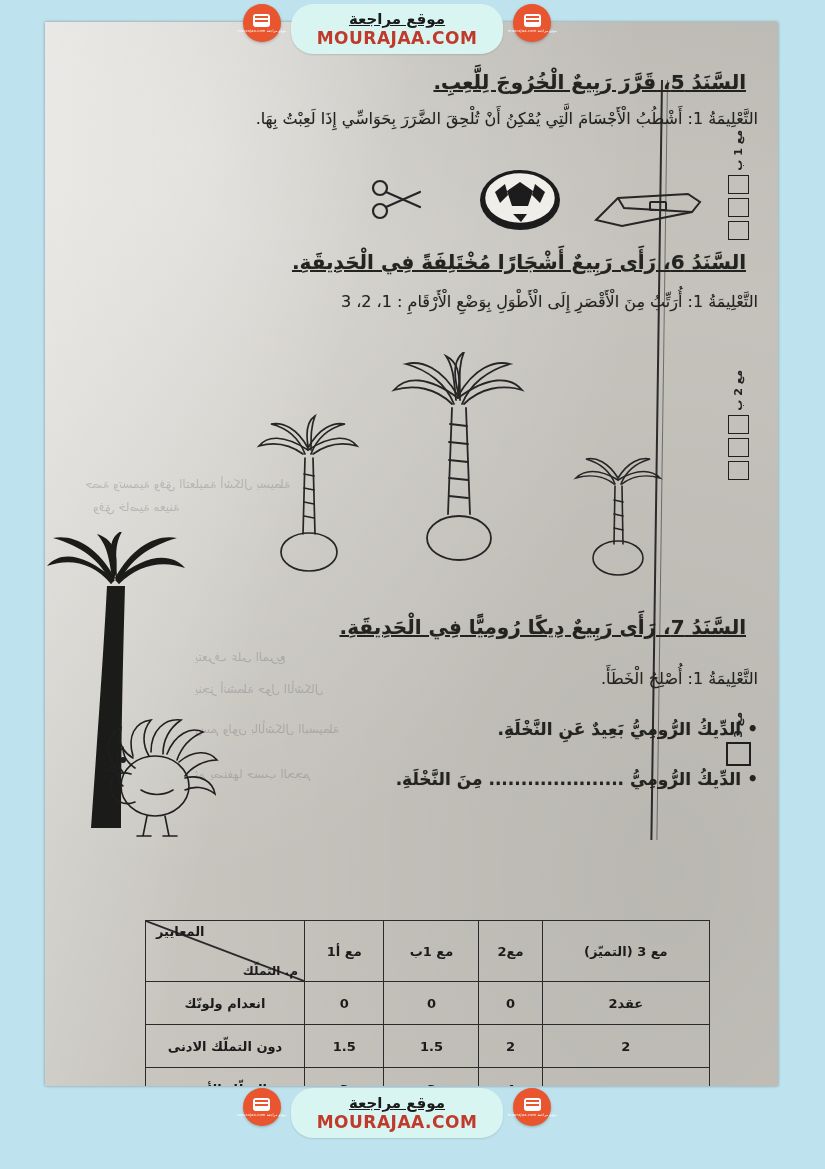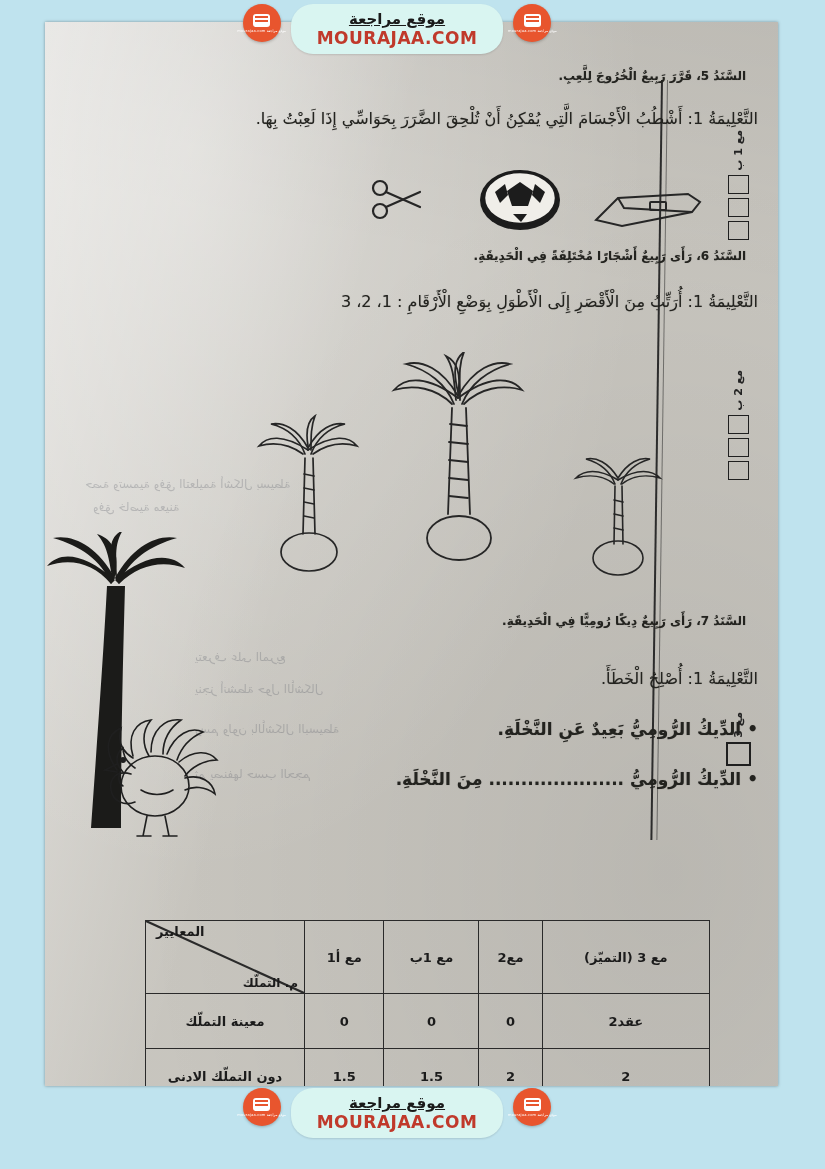--- a/index.html
+++ b/index.html
@@ -57,21 +57,21 @@
   
   .ar{
     position:absolute;
     color:#23231f;
     font-family:"DejaVu Sans","Liberation Sans",sans-serif;
     direction:rtl;
     text-align:right;
     line-height:1.5;
     text-shadow:0 0 1px rgba(0,0,0,.25);
   }
-  .sanad{font-size:12px;font-weight:700;}
+  .sanad{font-size:20px;font-weight:700;text-decoration:underline;}
   .taalima{font-size:16px;font-weight:400;}
   .bullet{font-size:17px;font-weight:700;}
   .dotline{letter-spacing:1px;}
   
   .margin-group{position:absolute;}
   .margin-label{
     font-size:11px;color:#222;font-weight:700;
     writing-mode:vertical-rl;
     text-orientation:mixed;
     transform:rotate(180deg);
@@ -97,21 +97,21 @@
     border-collapse:collapse;
     direction:rtl;
     font-size:13px;
     color:#1b1b1b;
     font-weight:700;
   }
   .tbl td,.tbl th{
     border:1.5px solid #2a2a2a;
     height:30px;
     text-align:center;
-    padding:12px 4px;
+    padding:6px 4px;
     background:transparent;
   }
   .tbl .hdr{height:48px;font-size:13px;}
   .diagcell{position:relative;width:150px;}
   .diagcell .d1{position:absolute;top:3px;left:10px;}
   .diagcell .d2{position:absolute;bottom:3px;right:6px;font-size:12px;}
   .diagcell svg{position:absolute;inset:0;width:100%;height:100%;}
   
   .wm{
     position:absolute;
@@ -334,21 +334,21 @@
         </svg>
         <span class="d1">المعايير</span>
         <span class="d2">م. التملّك</span>
       </td>
     </tr>
     <tr>
       <td>عقد2</td>
       <td>0</td>
       <td>0</td>
       <td>0</td>
-      <td>معينة التملّك</td>
+      <td>انعدام ولونّك</td>
     </tr>
     <tr>
       <td>2</td>
       <td>2</td>
       <td>1.5</td>
       <td>1.5</td>
       <td>دون التملّك الادنى</td>
     </tr>
     <tr>
       <td></td>

